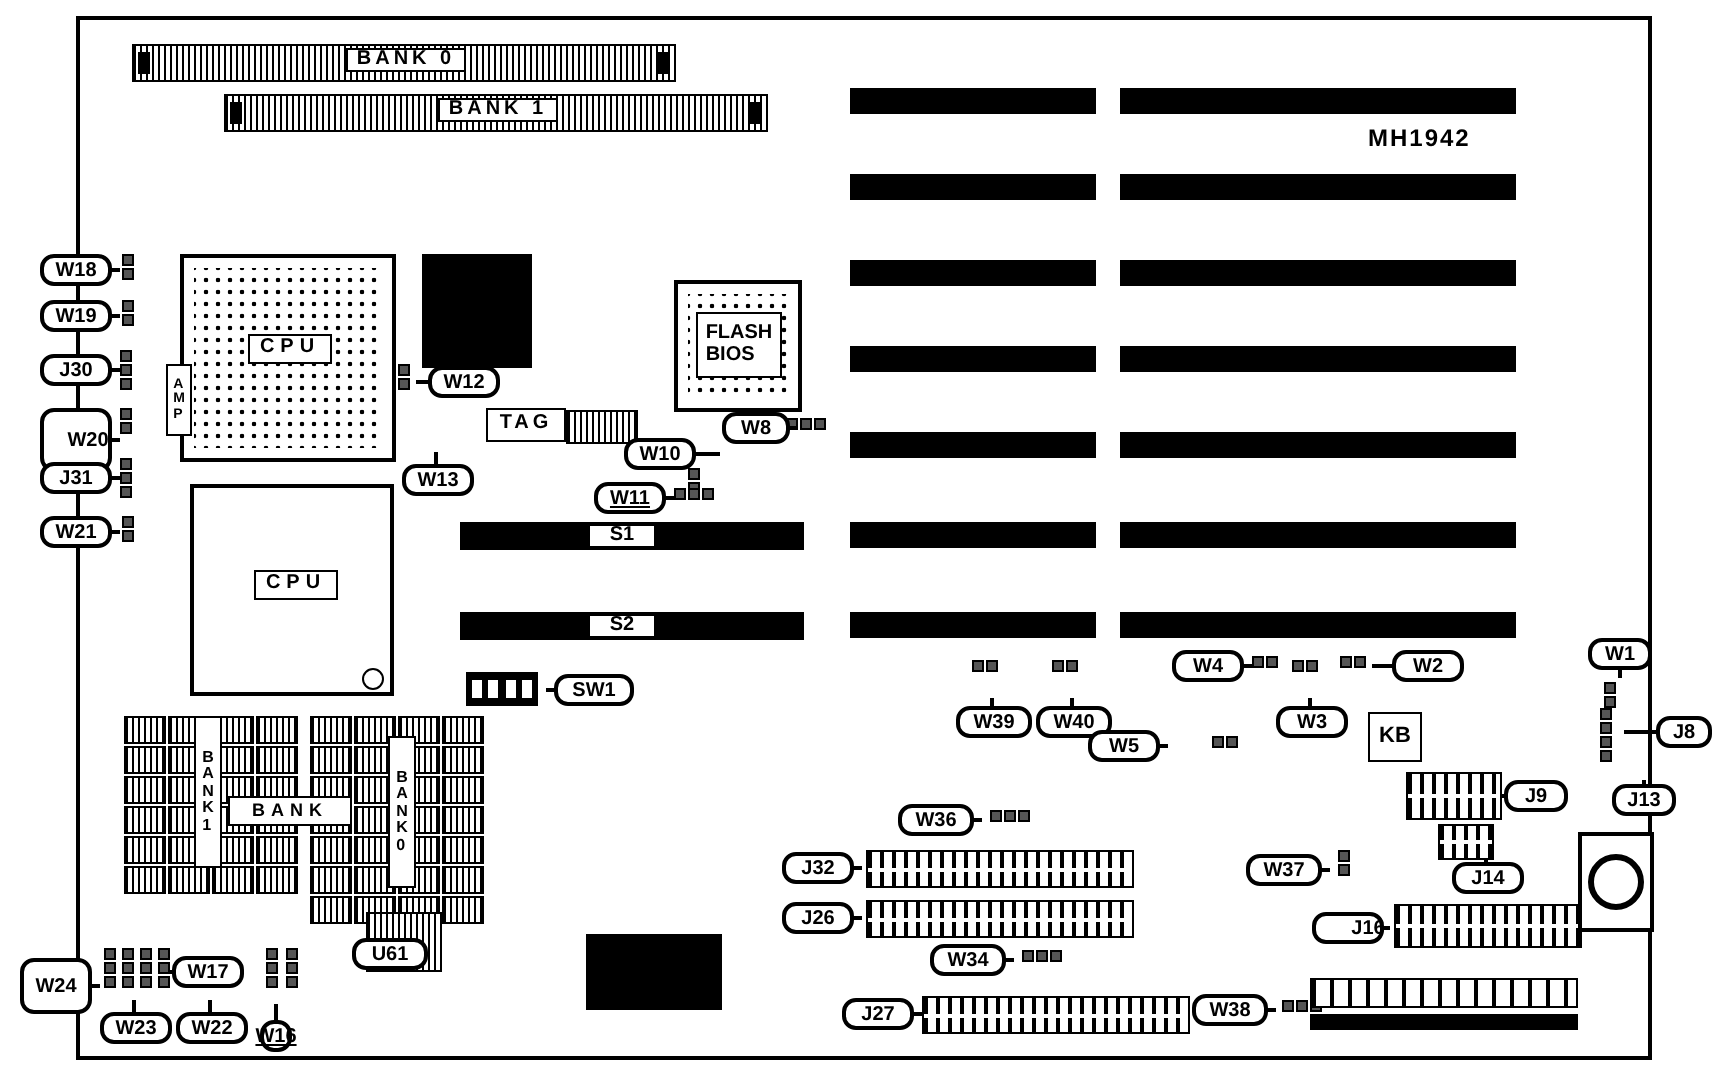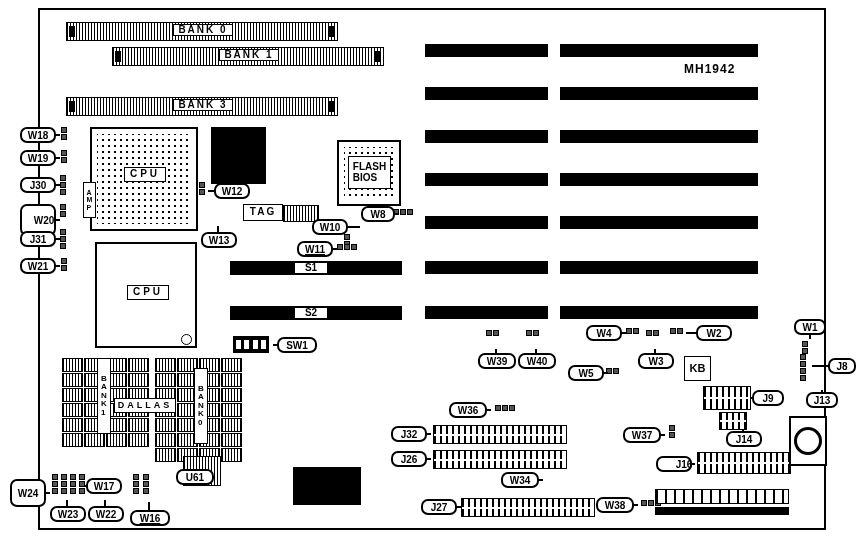--- a/index.html
+++ b/index.html
@@ -50,23 +50,20 @@
 <body>
 
 <div id="stage">
   <div id="frame"></div>
   <div id="model" class="txt">MH1942</div>
 <div class="bank" style="left: 66px; top: 22px; width: 270px; height: 17px;">
       <div class="boxlabel" style="left: 106px; top: 1px; width: 60px; height: 12px; font-size: 10px; letter-spacing: 2px;">BANK 0</div>
     </div>
     <div class="bank" style="left: 66px; top: 47px; width: 270px; height: 17px; margin-left: 46px;">
       <div class="boxlabel" style="left: 106px; top: 1px; width: 60px; height: 12px; font-size: 10px; letter-spacing: 2px;">BANK 1</div>
-    </div>
-    <div class="bank" style="left: 66px; top: 97px; width: 270px; height: 17px;">
-      <div class="boxlabel" style="left: 106px; top: 1px; width: 60px; height: 12px; font-size: 10px; letter-spacing: 2px;">BANK 3</div>
     </div>
     <div class="bar" style="left: 425px; top: 44px; width: 123px; height: 13px;"></div>
     <div class="bar" style="left: 560px; top: 44px; width: 198px; height: 13px;"></div>
     <div class="bar" style="left: 425px; top: 87px; width: 123px; height: 13px;"></div>
     <div class="bar" style="left: 560px; top: 87px; width: 198px; height: 13px;"></div>
     <div class="bar" style="left: 425px; top: 130px; width: 123px; height: 13px;"></div>
     <div class="bar" style="left: 560px; top: 130px; width: 198px; height: 13px;"></div>
     <div class="bar" style="left: 425px; top: 173px; width: 123px; height: 13px;"></div>
     <div class="bar" style="left: 560px; top: 173px; width: 198px; height: 13px;"></div>
     <div class="bar" style="left: 425px; top: 216px; width: 123px; height: 13px;"></div>
@@ -210,21 +207,21 @@
     <div class="boxlabel" style="left: 97px; top: 358px; width: 14px; height: 76px; font-size: 8px; white-space: pre-line;">B
 A
 N
 K
 1</div>
     <div class="boxlabel" style="left: 194px; top: 368px; width: 14px; height: 76px; font-size: 8px; white-space: pre-line;">B
 A
 N
 K
 0</div>
-    <div class="boxlabel" style="left: 114px; top: 398px; width: 62px; height: 15px; font-size: 9px; letter-spacing: 3px;">DALLAS</div>
+    <div class="boxlabel" style="left: 114px; top: 398px; width: 62px; height: 15px; font-size: 9px; letter-spacing: 3px;">BANK</div>
     <div class="hatch" style="left: 183px; top: 456px; width: 36px; height: 28px;"></div>
     <div class="callout" style="left: 176px; top: 469px; width: 38px; height: 16px;">U61</div>
     <div class="jumper v" style="left: 52px; top: 474px;">
       <div class="pin"></div>
       <div class="pin"></div>
       <div class="pin"></div>
     </div>
     <div class="jumper v" style="left: 61px; top: 474px;">
       <div class="pin"></div>
       <div class="pin"></div>
@@ -247,51 +244,51 @@
     </div>
     <div class="jumper v" style="left: 143px; top: 474px;">
       <div class="pin"></div>
       <div class="pin"></div>
       <div class="pin"></div>
     </div>
     <div class="callout" style="left: 10px; top: 479px; width: 36px; height: 28px;">W24<div class="tail" style="left: 100%; top: 45%; width: 6px; height: 2px;"></div></div>
     <div class="callout" style="left: 86px; top: 478px; width: 36px; height: 16px;">W17<div class="tail" style="right: 100%; top: 45%; width: 3px; height: 2px;"></div></div>
     <div class="callout" style="left: 50px; top: 506px; width: 36px; height: 16px;">W23<div class="tail" style="bottom: 100%; left: 45%; width: 2px; height: 8px;"></div></div>
     <div class="callout" style="left: 88px; top: 506px; width: 36px; height: 16px;">W22<div class="tail" style="bottom: 100%; left: 45%; width: 2px; height: 8px;"></div></div>
-    <div class="callout" style="left: 130px; top: 510px; width: 40px; height: 16px; text-decoration: underline;">W16<div class="tail" style="bottom: 100%; left: 45%; width: 2px; height: 10px;"></div></div>
+    <div class="callout" style="left: 130px; top: 510px; width: 16px; height: 16px; text-decoration: underline;">W16<div class="tail" style="bottom: 100%; left: 45%; width: 2px; height: 10px;"></div></div>
     <div class="chip" style="left: 293px; top: 467px; width: 68px; height: 38px;"></div>
     <div class="callout" style="left: 449px; top: 402px; width: 38px; height: 16px;">W36<div class="tail" style="left: 100%; top: 45%; width: 6px; height: 2px;"></div></div>
     <div class="jumper" style="left: 495px; top: 405px;">
       <div class="pin"></div>
       <div class="pin"></div>
       <div class="pin"></div>
     </div>
     <div class="callout" style="left: 391px; top: 426px; width: 36px; height: 16px;">J32<div class="tail" style="left: 100%; top: 45%; width: 6px; height: 2px;"></div></div>
     <div class="conn conn2" style="left: 433px; top: 425px; width: 132px; height: 17px;"></div>
     <div class="callout" style="left: 391px; top: 451px; width: 36px; height: 16px;">J26<div class="tail" style="left: 100%; top: 45%; width: 6px; height: 2px;"></div></div>
     <div class="conn conn2" style="left: 433px; top: 450px; width: 132px; height: 17px;"></div>
-    <div class="callout" style="left: 465px; top: 472px; width: 38px; height: 16px; margin-left: 36px;">W34<div class="tail" style="left: 100%; top: 45%; width: 6px; height: 2px;"></div></div>
+    <div class="callout" style="left: 465px; top: 472px; width: 38px; height: 16px;">W34<div class="tail" style="left: 100%; top: 45%; width: 6px; height: 2px;"></div></div>
     <div class="jumper" style="left: 511px; top: 475px;">
       <div class="pin"></div>
       <div class="pin"></div>
       <div class="pin"></div>
     </div>
     <div class="callout" style="left: 421px; top: 499px; width: 36px; height: 16px;">J27<div class="tail" style="left: 100%; top: 45%; width: 6px; height: 2px;"></div></div>
     <div class="conn conn2" style="left: 461px; top: 498px; width: 132px; height: 17px;"></div>
     <div class="callout" style="left: 478px; top: 353px; width: 38px; height: 16px;">W39<div class="tail" style="bottom: 100%; left: 45%; width: 2px; height: 6px;"></div></div>
     <div class="jumper" style="left: 486px; top: 330px;">
       <div class="pin"></div>
       <div class="pin"></div>
     </div>
     <div class="callout" style="left: 518px; top: 353px; width: 38px; height: 16px;">W40<div class="tail" style="bottom: 100%; left: 45%; width: 2px; height: 6px;"></div></div>
     <div class="jumper" style="left: 526px; top: 330px;">
       <div class="pin"></div>
       <div class="pin"></div>
     </div>
-    <div class="callout" style="left: 568px; top: 365px; width: 36px; height: 16px;">W5<div class="tail" style="left: 100%; top: 45%; width: 6px; height: 2px;"></div></div>
+    <div class="callout" style="left: 544px; top: 365px; width: 36px; height: 16px;">W5<div class="tail" style="left: 100%; top: 45%; width: 6px; height: 2px;"></div></div>
     <div class="jumper" style="left: 606px; top: 368px;">
       <div class="pin"></div>
       <div class="pin"></div>
     </div>
     <div class="callout" style="left: 586px; top: 325px; width: 36px; height: 16px;">W4<div class="tail" style="left: 100%; top: 45%; width: 6px; height: 2px;"></div></div>
     <div class="jumper" style="left: 626px; top: 328px;">
       <div class="pin"></div>
       <div class="pin"></div>
     </div>
     <div class="callout" style="left: 638px; top: 353px; width: 36px; height: 16px;">W3<div class="tail" style="bottom: 100%; left: 45%; width: 2px; height: 6px;"></div></div>

